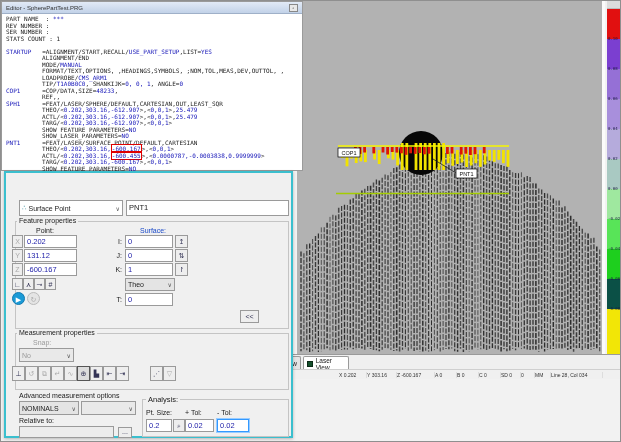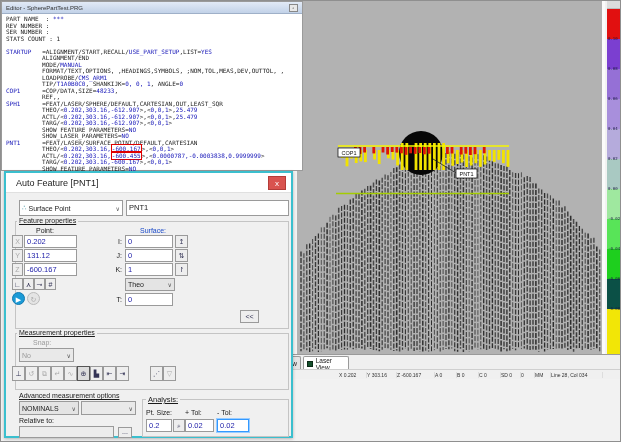--- a/index.html
+++ b/index.html
@@ -47,21 +47,21 @@
   .dlg-title .t{position:absolute;left:10px;top:5px;font-size:9px;color:#222;}
   .dlg-close{position:absolute;right:5px;top:3px;width:18px;height:14px;background:#d9534f;color:#fff;
              font-size:8px;line-height:13px;text-align:center;border:1px solid #b43c38;}
   .fld{position:absolute;background:#fff;border:1px solid #9a9a9a;font-size:7.5px;color:#2222aa;
        padding:1px 2px;line-height:10px;white-space:nowrap;overflow:hidden;}
   .fld.focus{border:1px solid #3399ff;outline:1px solid #99ccff;}
   .lbl{position:absolute;font-size:7px;color:#1a1a1a;white-space:nowrap;}
   .lbl.blue{color:#1848c8;}
   .lbl.dis{color:#9a9a9a;}
   .grp{position:absolute;border:1px solid #c4c4c4;}
-  .grp-lbl{position:absolute;font-size:7px;color:#1a1a1a;background:#f0f0f0;padding:0 2px;white-space:nowrap;text-decoration:underline;}
+  .grp-lbl{position:absolute;font-size:7px;color:#1a1a1a;background:#f0f0f0;padding:0 2px;white-space:nowrap;}
   .combo{position:absolute;background:#fff;border:1px solid #9a9a9a;font-size:7px;color:#222;
          display:flex;align-items:center;padding:0 2px;}
   .combo .cv{flex:1;overflow:hidden;white-space:nowrap;}
   .combo .ch{font-size:6px;color:#555;}
   .combo.gray{background:#e4e4e4;}
   .combo.dis{background:#e9e9e9;color:#9a9a9a;}
   .sq-btn{position:absolute;background:#eee;border:1px solid #9a9a9a;font-size:7px;color:#335;
           text-align:center;padding:0;line-height:11px;}
   .sq-btn.dis{color:#aaa;}
   .sq-btn.pressed{background:#dcdcdc;border:1px solid #555;}
@@ -303,24 +303,20 @@
 
   <div class="editor">
     <div class="ed-title">
       <span class="t">Editor - SpherePartTest.PRG</span>
       <span class="ed-btn">▫</span>
     </div>
     <div class="ed-code" id="code"><div class="cl"><span class="k">PART NAME  : </span><span class="b">***</span></div><div class="cl"><span class="k">REV NUMBER : </span></div><div class="cl"><span class="k">SER NUMBER : </span></div><div class="cl"><span class="k">STATS COUNT : 1</span></div><div class="cl">&nbsp;</div><div class="cl"><span class="b">STARTUP   </span><span class="k">=ALIGNMENT/START,RECALL/</span><span class="b">USE_PART_SETUP</span><span class="k">,LIST=</span><span class="b">YES</span></div><div class="cl"><span class="k">          ALIGNMENT/END</span></div><div class="cl"><span class="k">          MODE/</span><span class="b">MANUAL</span></div><div class="cl"><span class="k">          FORMAT/TEXT,OPTIONS, ,HEADINGS,SYMBOLS, ;NOM,TOL,MEAS,DEV,OUTTOL, ,</span></div><div class="cl"><span class="k">          LOADPROBE/</span><span class="b">CMS_ARM1</span></div><div class="cl"><span class="k">          TIP/</span><span class="b">T1A0B0C0</span><span class="k">, SHANKIJK=</span><span class="b">0, 0, 1</span><span class="k">, ANGLE=</span><span class="b">0</span></div><div class="cl"><span class="b">COP1      </span><span class="k">=COP/DATA,SIZE=</span><span class="b">48233</span><span class="k">,</span></div><div class="cl"><span class="k">          REF,,</span></div><div class="cl"><span class="b">SPH1      </span><span class="k">=FEAT/LASER/SPHERE/DEFAULT,CARTESIAN,OUT,LEAST_SQR</span></div><div class="cl"><span class="k">          THEO/&lt;</span><span class="b">0.202,303.16,-612.907</span><span class="k">&gt;,&lt;</span><span class="b">0,0,1</span><span class="k">&gt;,</span><span class="b">25.479</span></div><div class="cl"><span class="k">          ACTL/&lt;</span><span class="b">0.202,303.16,-612.907</span><span class="k">&gt;,&lt;</span><span class="b">0,0,1</span><span class="k">&gt;,</span><span class="b">25.479</span></div><div class="cl"><span class="k">          TARG/&lt;</span><span class="b">0.202,303.16,-612.907</span><span class="k">&gt;,&lt;</span><span class="b">0,0,1</span><span class="k">&gt;</span></div><div class="cl"><span class="k">          SHOW FEATURE PARAMETERS=</span><span class="b">NO</span></div><div class="cl"><span class="k">          SHOW_LASER_PARAMETERS=</span><span class="b">NO</span></div><div class="cl"><span class="b">PNT1      </span><span class="k">=FEAT/LASER/SURFACE POINT/DEFAULT,CARTESIAN</span></div><div class="cl"><span class="k">          THEO/&lt;</span><span class="b">0.202,303.16,</span><span class="hl">-600.167</span><span class="k">&gt;,&lt;</span><span class="b">0,0,1</span><span class="k">&gt;</span></div><div class="cl"><span class="k">          ACTL/&lt;</span><span class="b">0.202,303.16,</span><span class="hl">-600.455</span><span class="k">&gt;,&lt;</span><span class="b">0.0000787,-0.0003838,0.9999999</span><span class="k">&gt;</span></div><div class="cl"><span class="k">          TARG/&lt;</span><span class="b">0.202,303.16,-600.167</span><span class="k">&gt;,&lt;</span><span class="b">0,0,1</span><span class="k">&gt;</span></div><div class="cl"><span class="k">          SHOW FEATURE PARAMETERS=</span><span class="b">NO</span></div></div>
   </div>
 
   <div class="dialog">
-    <div class="dlg-title">
-      <span class="t">Auto Feature [PNT1]</span>
-      <span class="dlg-close">x</span>
-    </div>
 
     <div class="combo" style="left:13px;top:27px;width:104px;height:16px;">
       <span class="icon-sp">∴</span>
       <span class="cv">Surface Point</span>
       <span class="ch">∨</span>
     </div>
     <div class="fld" style="left:120px;top:27px;width:163px;height:16px;line-height:12px;color:#222;">PNT1</div>
 
     <div class="grp" style="left:9px;top:48px;width:274px;height:108px;"></div>
     <span class="grp-lbl" style="left:11px;top:44px;">Feature properties</span>

